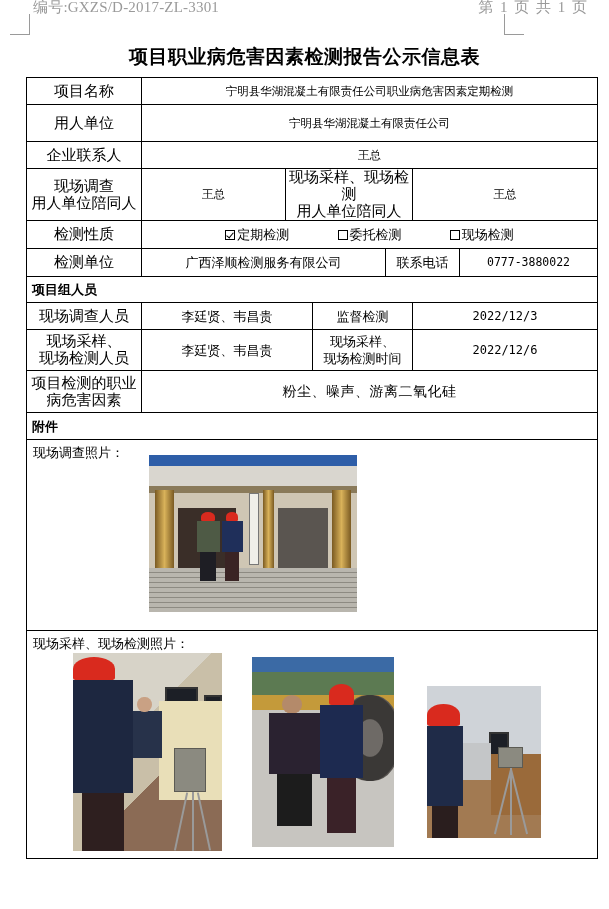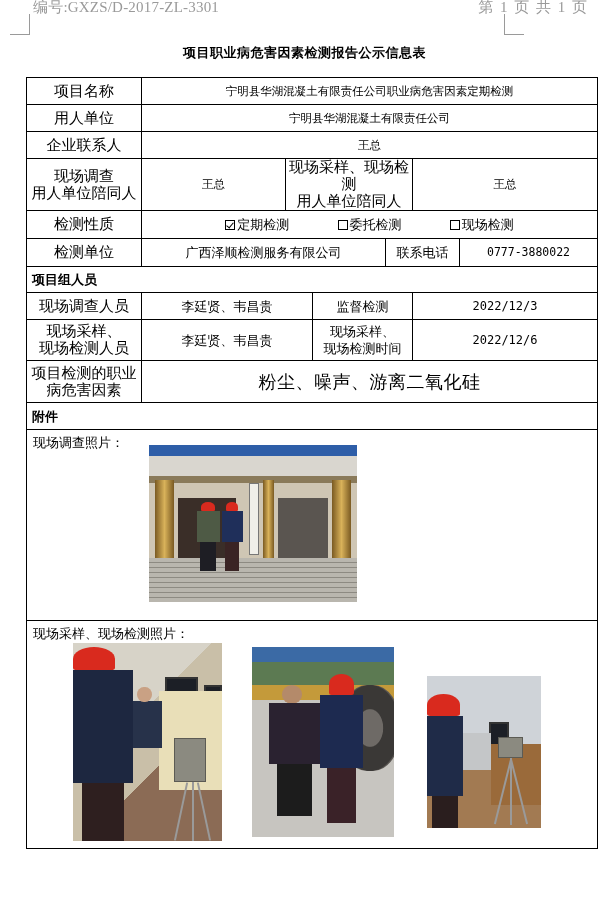--- a/index.html
+++ b/index.html
@@ -19,21 +19,21 @@
   .crop-mark-left {
     position: absolute; left: 10px; top: 14px; width: 20px; height: 21px;
     border-right: 1px solid #9a9a9a; border-bottom: 1px solid #9a9a9a;
   }
   .crop-mark-right {
     position: absolute; left: 504px; top: 14px; width: 20px; height: 21px;
     border-left: 1px solid #9a9a9a; border-bottom: 1px solid #9a9a9a;
   }
   .doc-title {
     position: absolute; left: 0; top: 44px; width: 609px; text-align: center;
-    font-size: 13px; font-weight: bold; letter-spacing: 0.5px;
+    font-size: 19px; font-weight: bold; letter-spacing: 0.5px;
     font-family: "DejaVu Serif", "Liberation Serif", serif;
   }
 
   table.form {
     position: absolute; left: 26px; top: 77px; width: 571px;
     border-collapse: collapse; table-layout: fixed;
     font-size: 13px;
   }
   table.form td {
     border: 1px solid #000; text-align: center; vertical-align: middle;
@@ -43,21 +43,21 @@
   td.small { font-size: 11.5px; }
   td.section { text-align: left !important; font-weight: bold; font-size: 13px; padding-left: 5px !important; }
   td.attach { text-align: left !important; vertical-align: top !important; position: relative; padding: 0 !important; }
   .attach-label { position: absolute; left: 6px; top: 4px; font-size: 13px; }
   .check-opt { display: inline-block; margin: 0 22px; font-size: 13px; }
   .box { display: inline-block; width: 10px; height: 10px; border: 1px solid #000; margin-right: 2px; position: relative; top: 1px; }
   .box.checked::after {
     content: ""; position: absolute; left: 2px; top: 0px; width: 3px; height: 6px;
     border-right: 1.5px solid #000; border-bottom: 1.5px solid #000; transform: rotate(40deg);
   }
-  .hazards { font-size: 18px; letter-spacing: 0.5px; }
+  .hazards { font-size: 14px; letter-spacing: 0.5px; }
   .phone { font-family: "DejaVu Sans Mono", "Liberation Mono", monospace; font-size: 11.5px; }
   .date { font-family: "DejaVu Sans Mono", "Liberation Mono", monospace; font-size: 12px; }
 
   
   .photo { position: absolute; overflow: hidden; }
   .p-building {
     left: 122px; top: 15px; width: 208px; height: 157px;
     background: linear-gradient(#2e5ea8 0 7%, #d9d6cf 7% 20%, #8a7a5a 20% 24%, #cfc6b4 24% 72%, #a6a49e 72% 100%);
   }
   .p-building .col { position: absolute; top: 22%; width: 9%; height: 52%; background: linear-gradient(90deg,#7a5a22,#d9b25a,#7a5a22); }
@@ -102,21 +102,21 @@
     <col style="width:47px">
     <col style="width:28px">
     <col style="width:110px">
   </colgroup>
 
   <tbody>
       <tr style="height:27px">
     <td class="lbl">项目名称</td>
     <td colspan="8" class="small">宁明县华湖混凝土有限责任公司职业病危害因素定期检测</td>
   </tr>
-  <tr style="height:27px">
+  <tr style="height:37px">
     <td class="lbl">用人单位</td>
     <td colspan="8" class="small">宁明县华湖混凝土有限责任公司</td>
   </tr>
   <tr style="height:27px">
     <td class="lbl">企业联系人</td>
     <td colspan="8" class="small">王总</td>
   </tr>
   <tr style="height:42px">
     <td class="lbl">
       <div>现场调查</div>

